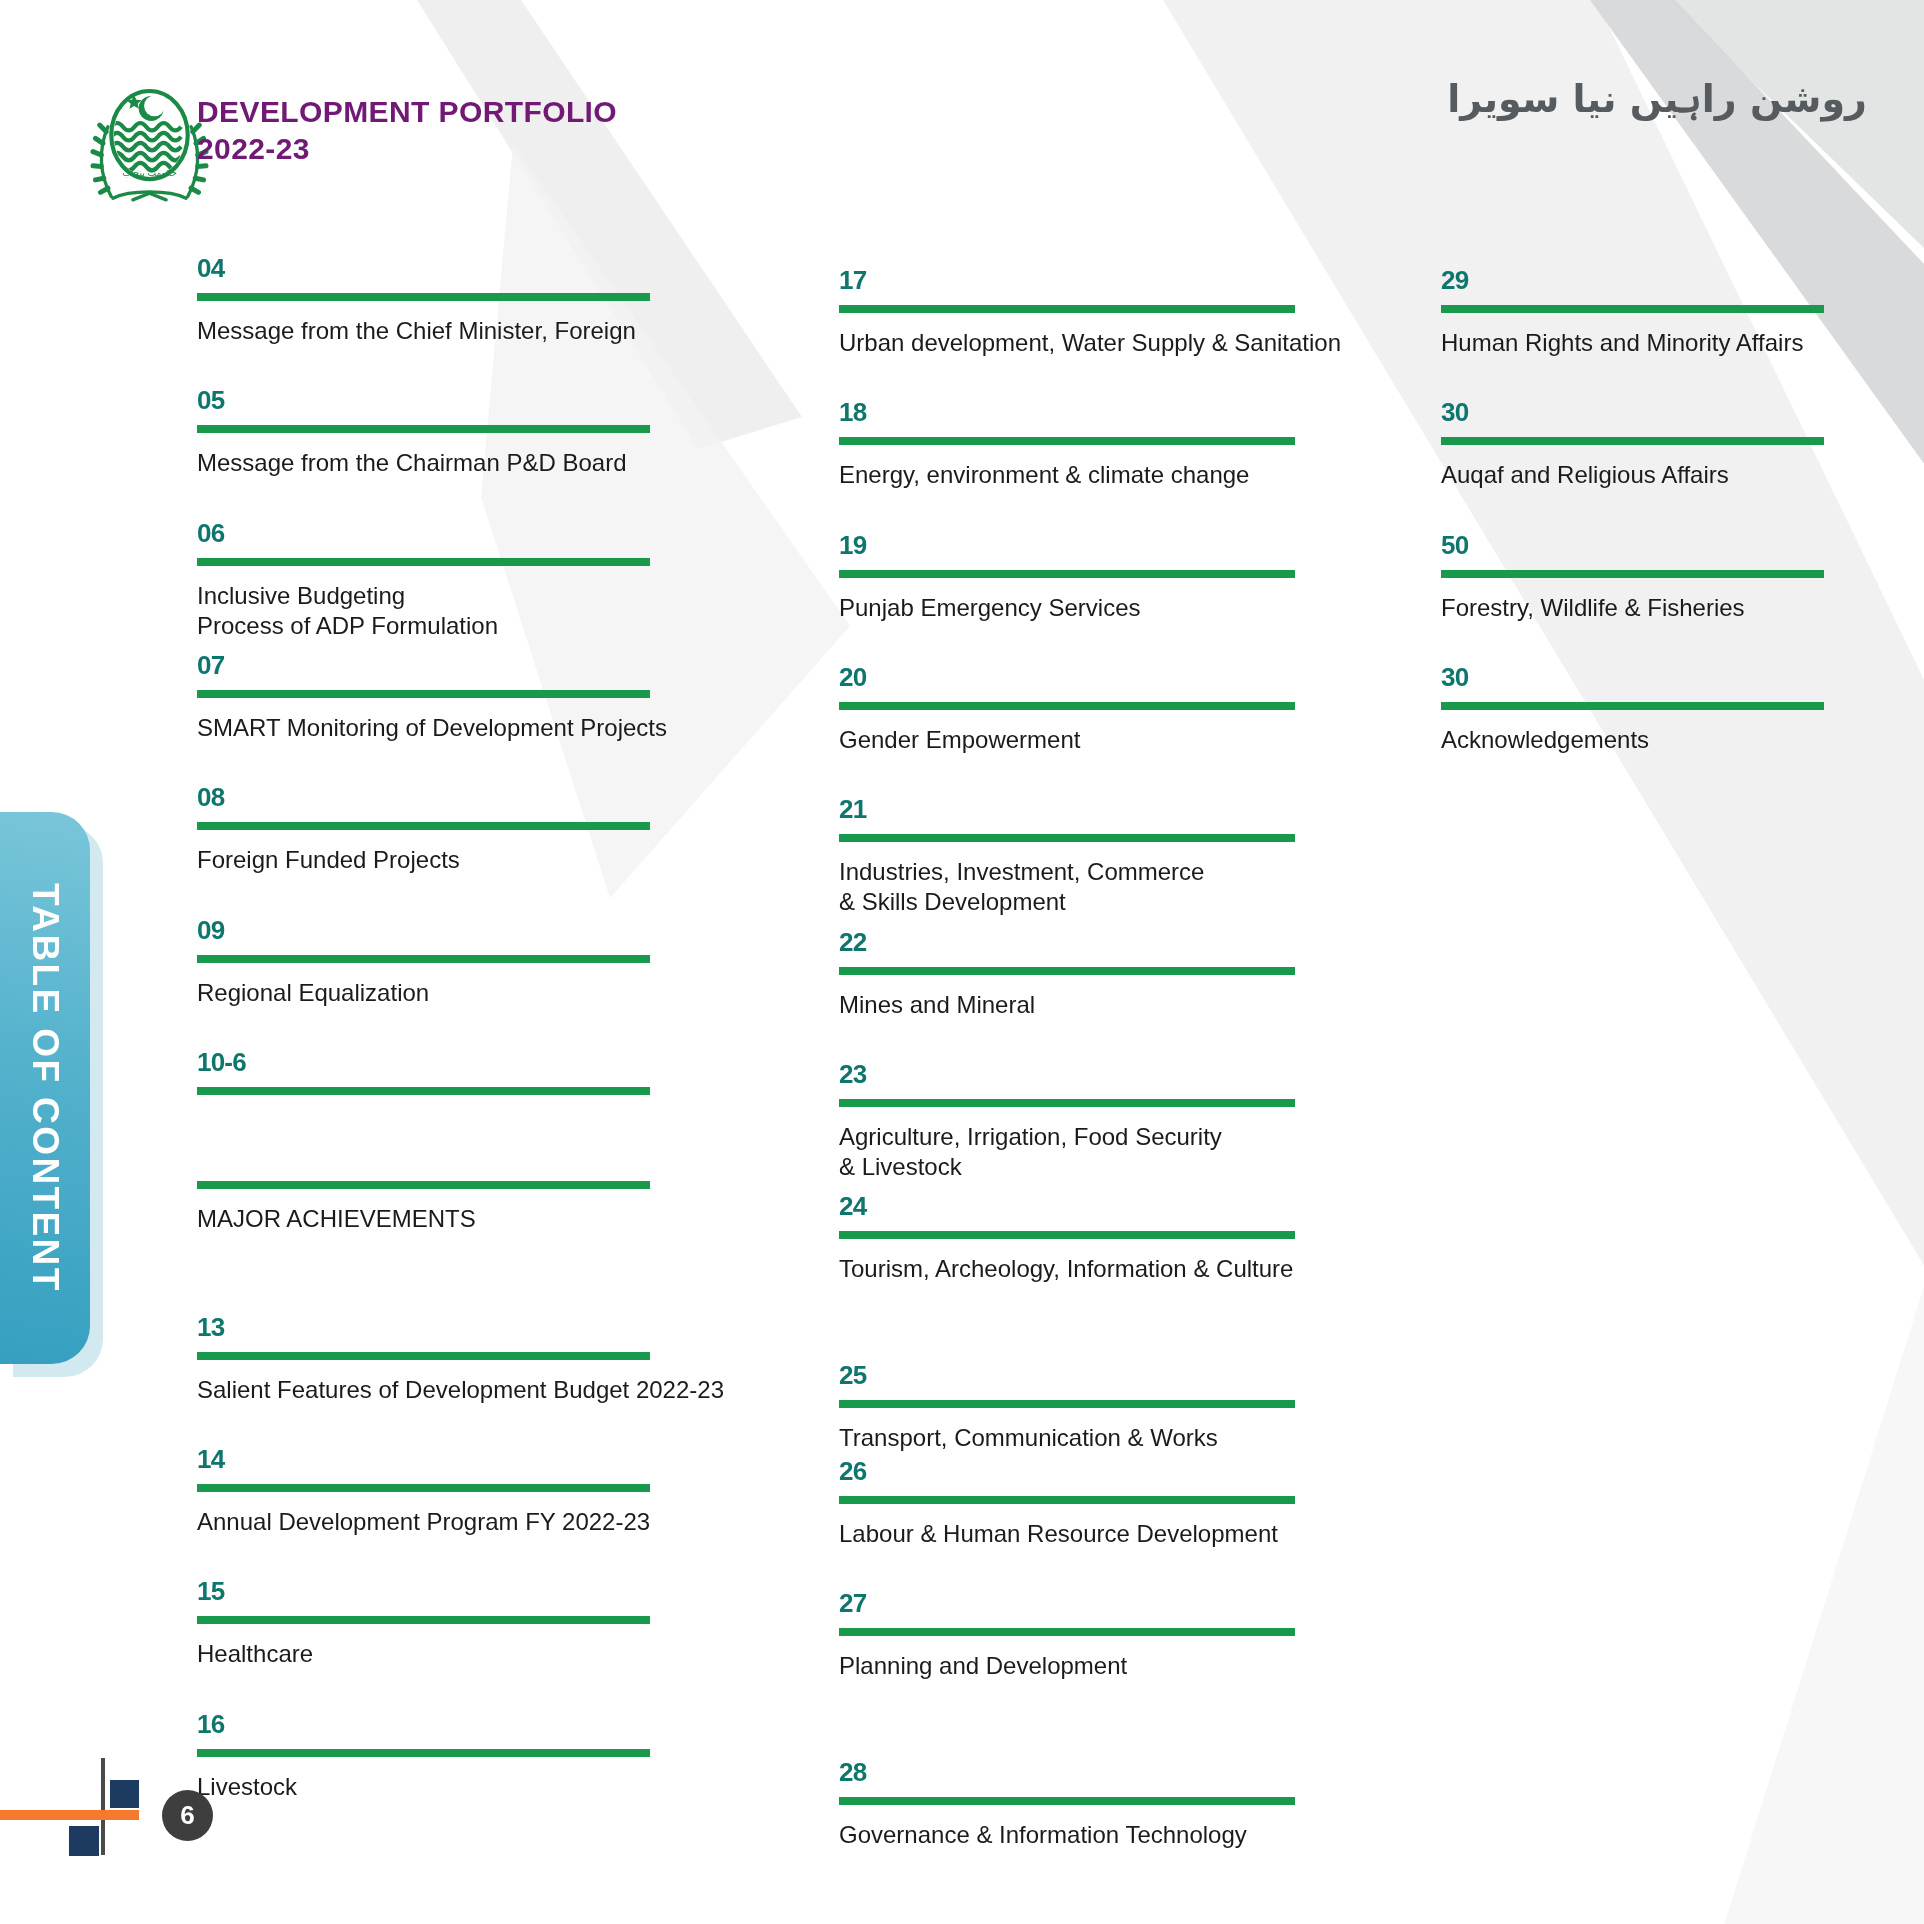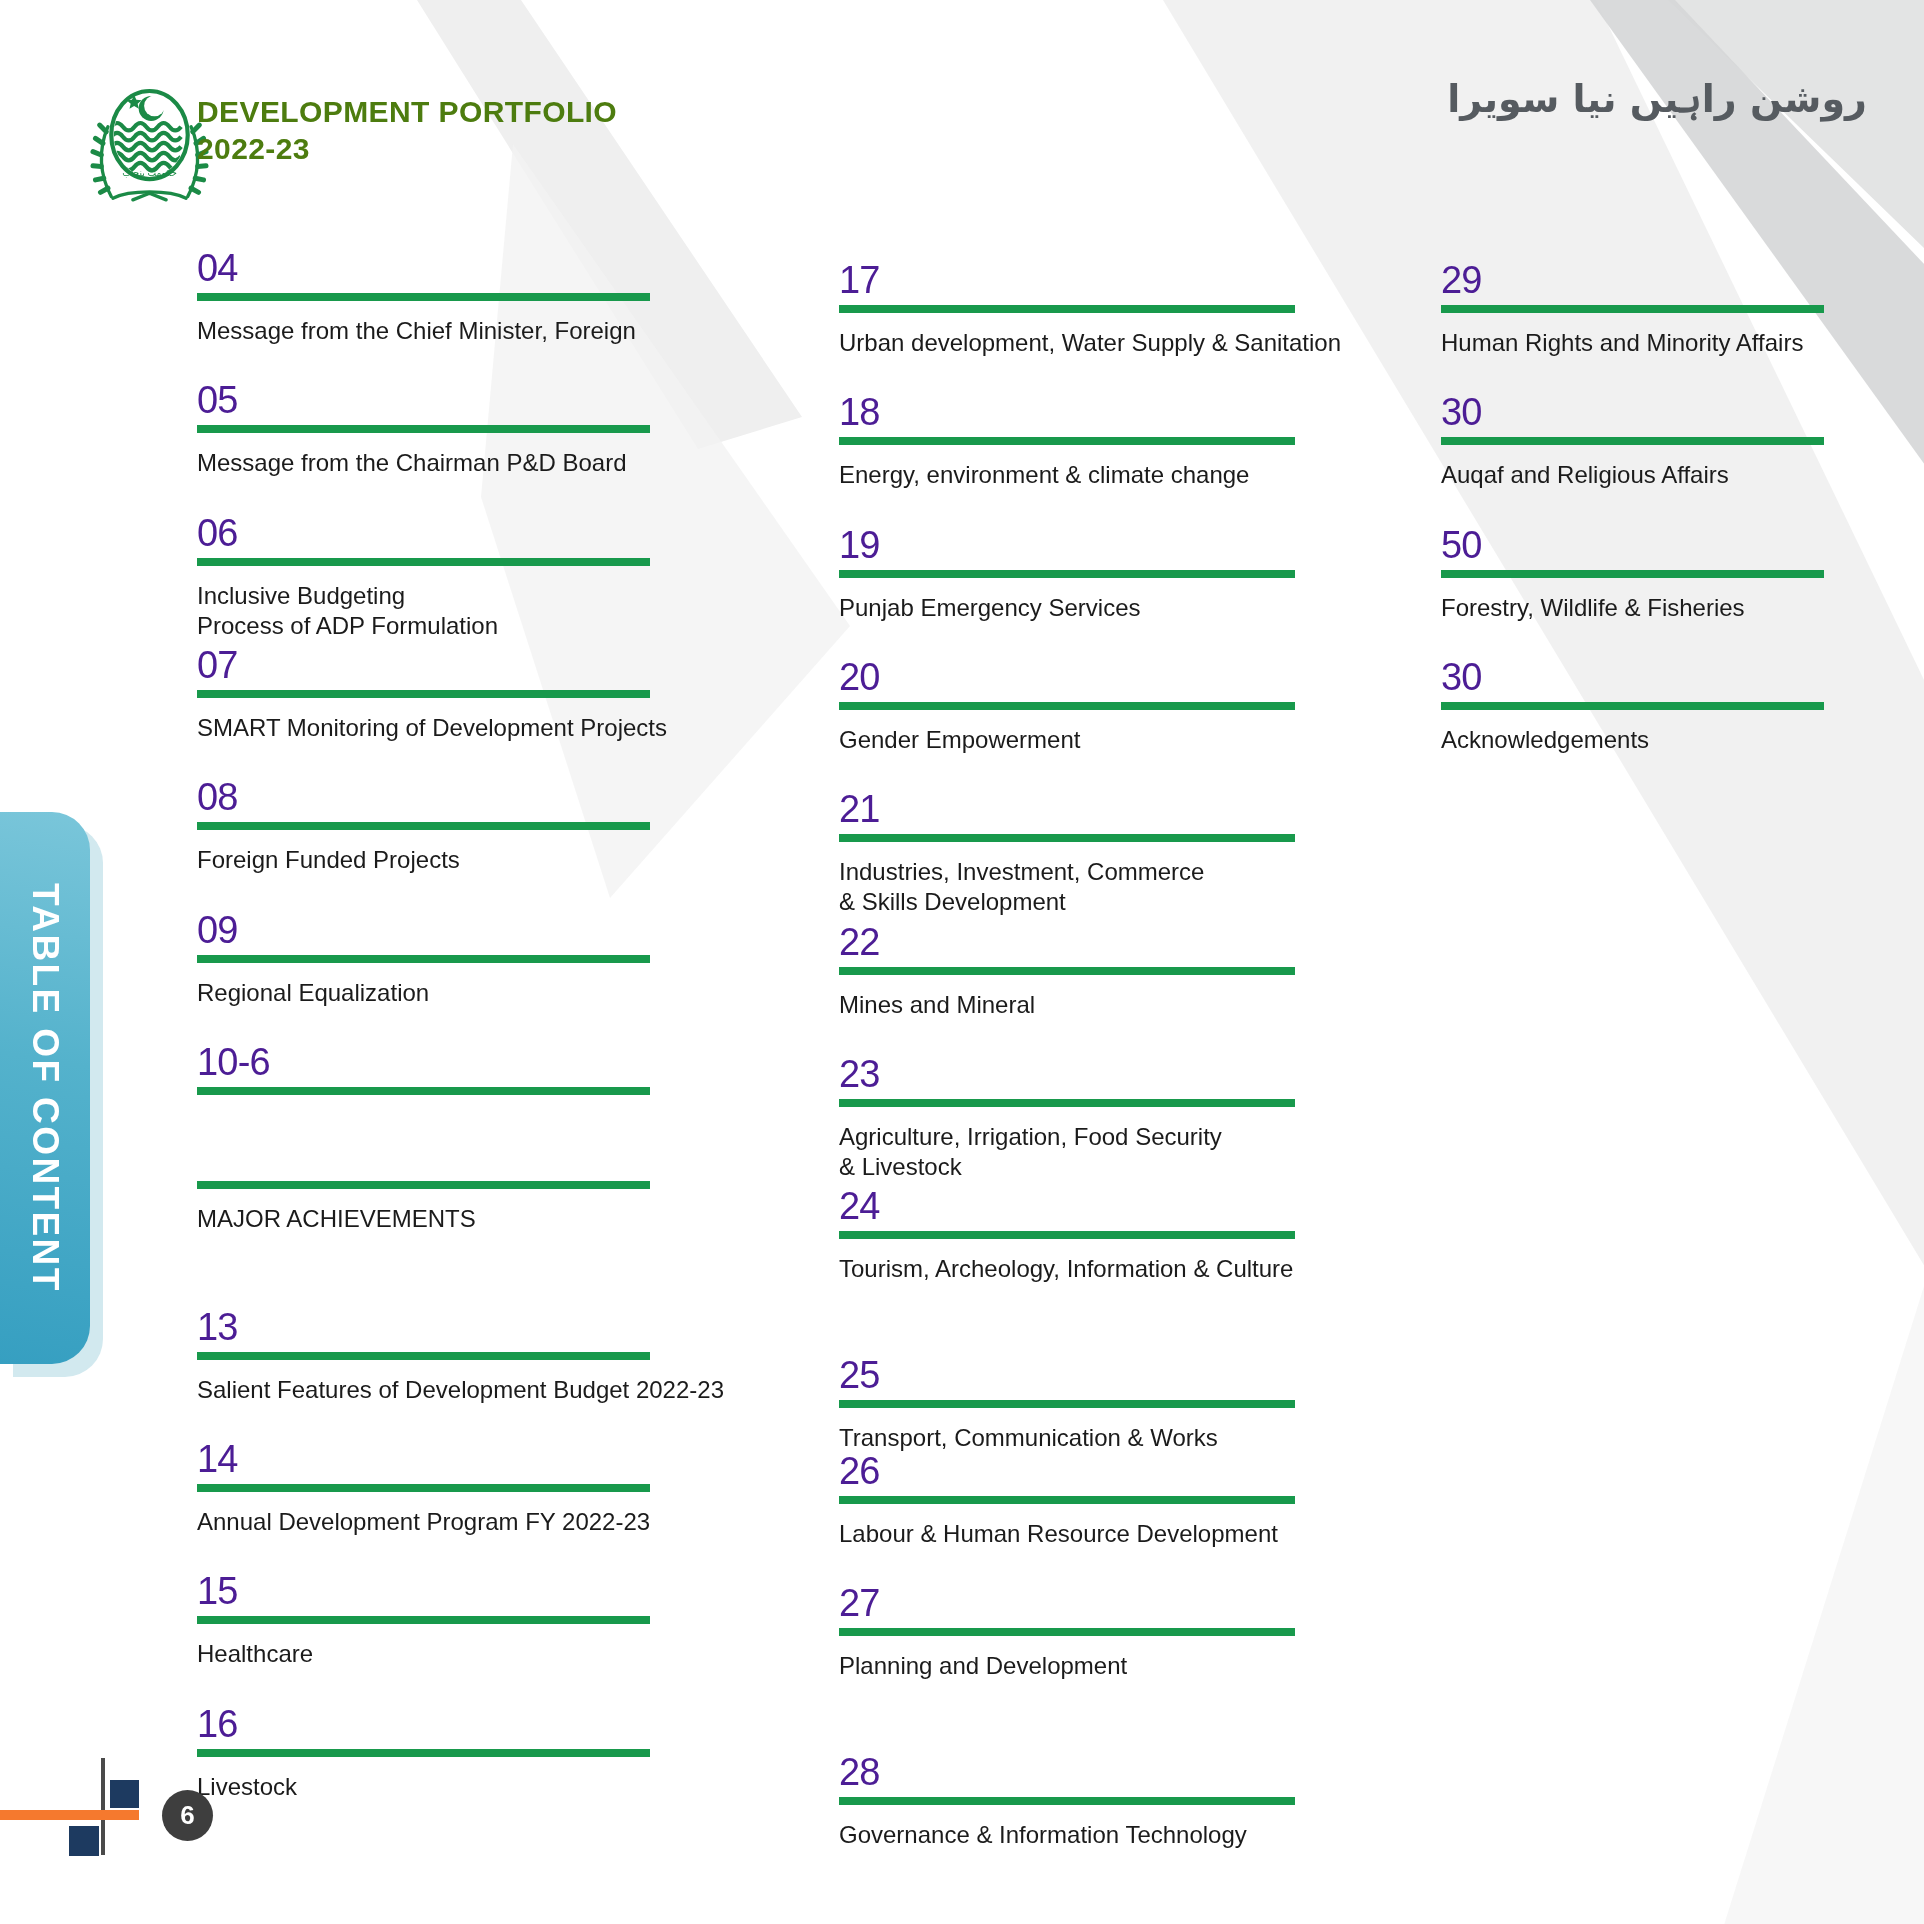--- a/index.html
+++ b/index.html
@@ -16,21 +16,21 @@
   .bg-3{background:#d5d6d7;opacity:.9;clip-path:polygon(1590px 0px,1675px 0px,1925px 265px,1925px 465px);}
   .bg-4{background:#efefef;clip-path:polygon(417px 0px,521px 0px,802px 417px,698px 449px);}
   .bg-5{background:#f2f2f2;opacity:.8;clip-path:polygon(513px 144px,850px 626px,610px 898px,481px 497px);}
   .bg-6{background:#f4f4f4;opacity:.7;clip-path:polygon(1925px 1283px,1724px 1925px,1925px 1925px);}
 
   
   .header{position:absolute;top:0;left:0;width:100%;height:225px;}
   .crest{position:absolute;left:83px;top:72px;width:133px;height:136px;}
   .title{
     position:absolute;left:197px;top:93px;
-    font-size:30px;font-weight:800;color:#4d7c0f;line-height:37px;letter-spacing:0.4px;
+    font-size:30px;font-weight:800;color:#701a75;line-height:37px;letter-spacing:0.4px;
   }
   .urdu{
     position:absolute;right:58px;top:77px;direction:rtl;
     font-family:"DejaVu Sans", sans-serif;
     font-size:38px;font-weight:bold;color:#565b60;letter-spacing:0.8px;
   }
 
   
   .tab-shadow{
     position:absolute;left:13px;top:825px;width:90px;height:552px;
@@ -47,21 +47,21 @@
     color:#ffffff;font-size:37px;font-weight:800;letter-spacing:2.4px;white-space:nowrap;
   }
 
   
   .toc-col{position:absolute;}
   .toc-col-1{left:197px;top:249px;width:561px;}
   .toc-col-2{left:839px;top:261px;width:561px;}
   .toc-col-3{left:1441px;top:261px;width:449px;}
   .toc-entry{position:absolute;left:0;}
   .toc-num{
-    font-size:38px;font-weight:400;color:#4c1d95;letter-spacing:-0.8px;line-height:38px;
+    font-size:26px;font-weight:700;color:#0f766e;letter-spacing:-0.8px;line-height:38px;
   }
   .toc-line{height:8px;background:#18994c;margin-top:6.4px;}
   .toc-col-1 .toc-line{width:453px;}
   .toc-col-2 .toc-line{width:456px;}
   .toc-col-3 .toc-line{width:383px;}
   .toc-label{
     margin-top:14.4px;font-size:24px;color:#1b1b1b;line-height:30px;
     white-space:pre-line;width:max-content;max-width:577px;
   }
 

